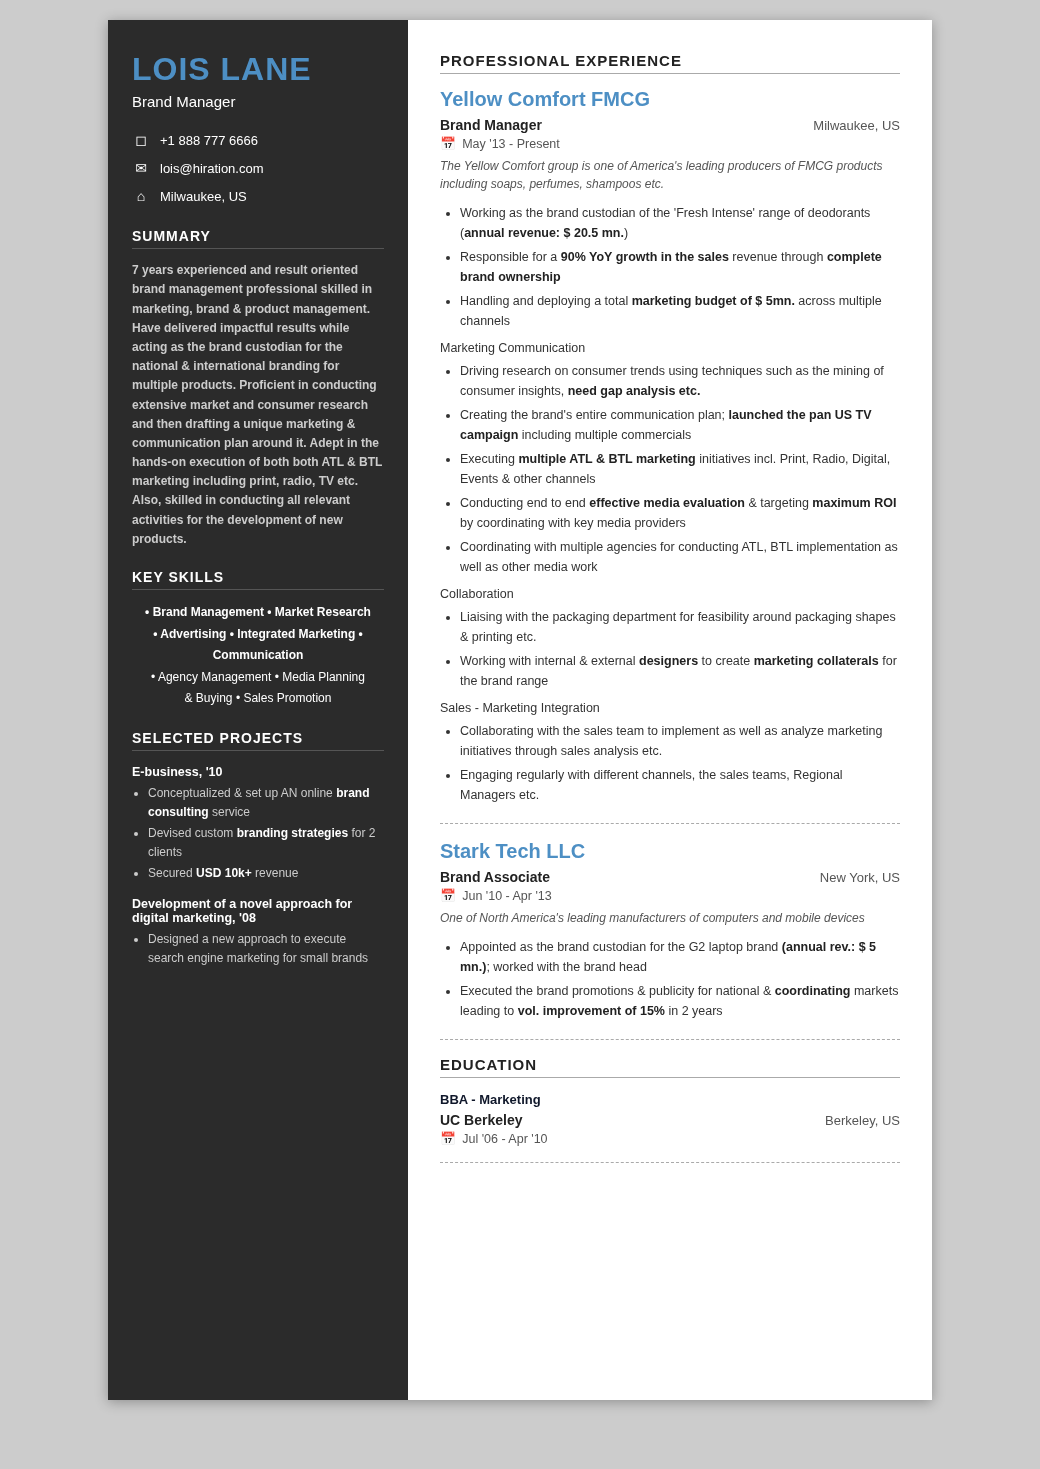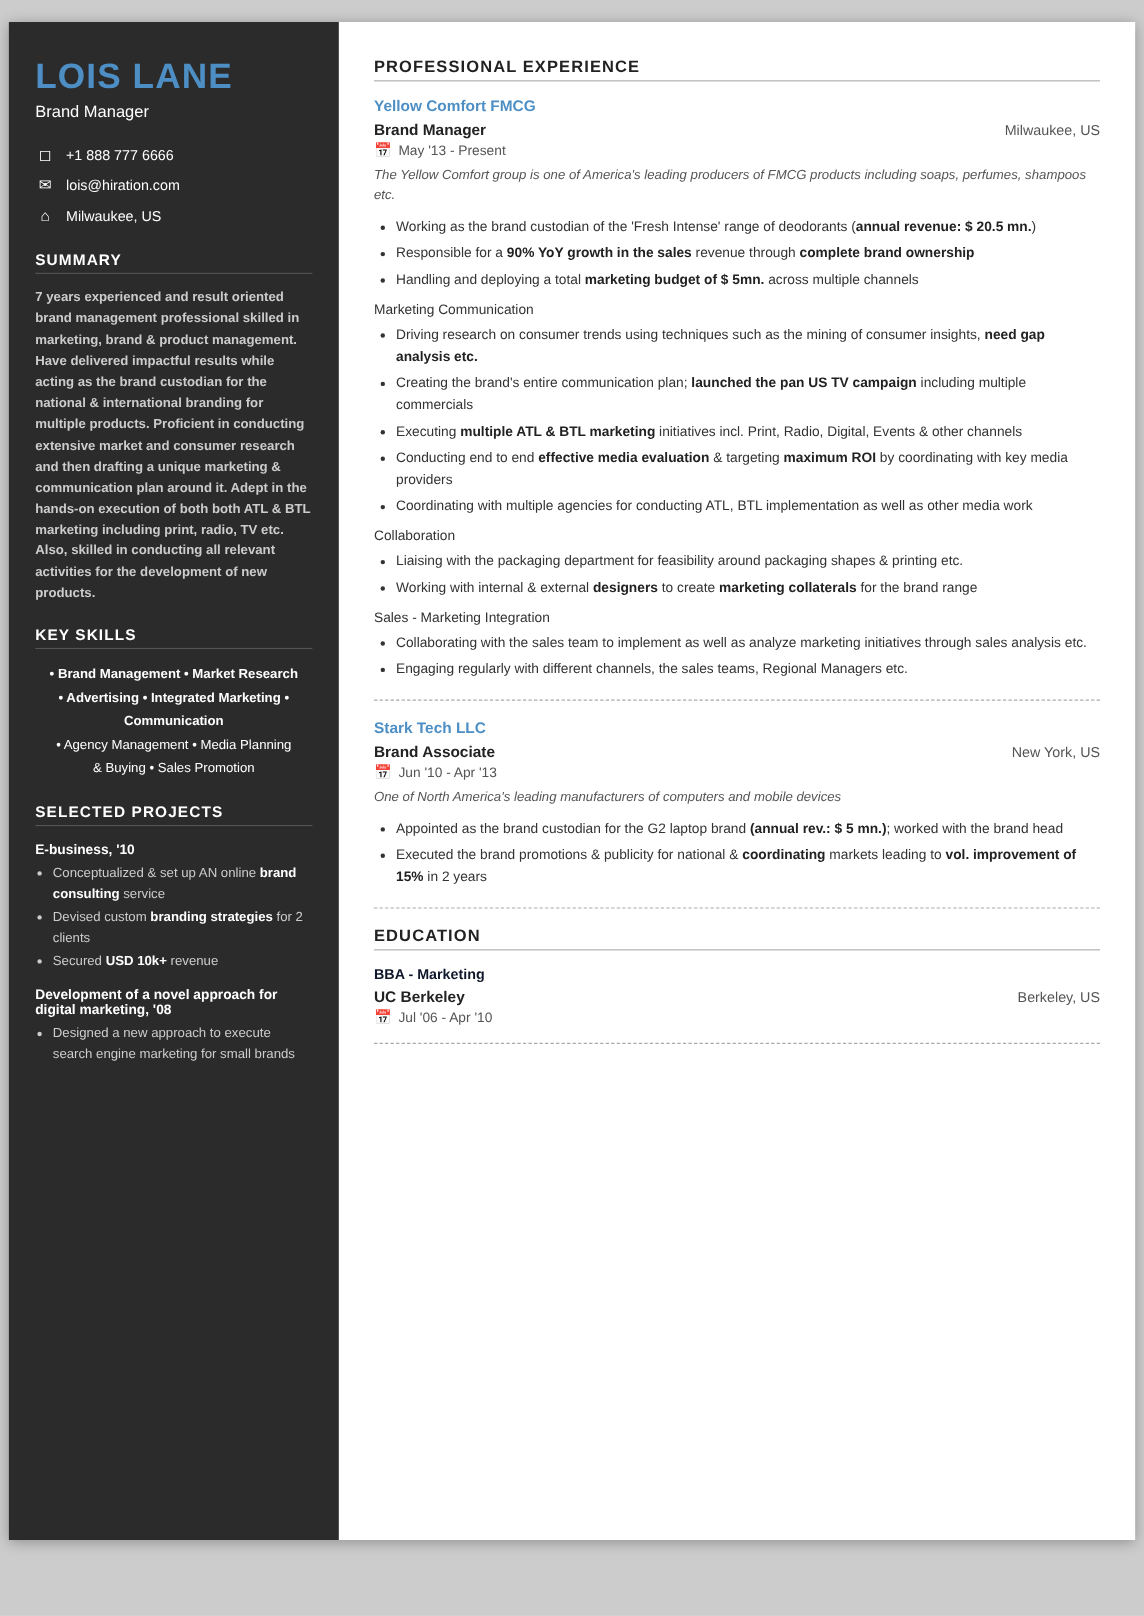--- a/index.html
+++ b/index.html
@@ -6,21 +6,21 @@
     body {
       font-family: Arial, sans-serif;
       font-size: 13px;
       background: #ccc;
       display: flex;
       justify-content: center;
       align-items: flex-start;
       min-height: 1469px;
     }
     .resume {
-      width: 1024px;
+      width: 824px;
       min-height: 1380px;
       display: flex;
       background: #fff;
       margin: 20px auto;
       box-shadow: 0 2px 12px rgba(0,0,0,0.3);
     }
     
     .sidebar {
       width: 300px;
       min-width: 300px;
@@ -119,21 +119,21 @@
       font-size: 15px;
       font-weight: 900;
       text-transform: uppercase;
       color: #222;
       letter-spacing: 1px;
       border-bottom: 1.5px solid #aaa;
       padding-bottom: 4px;
       margin-bottom: 14px;
     }
     .company-name {
-      font-size: 14px;
+      font-size: 20px;
       font-weight: 700;
       color: #4d8fc4;
       margin-bottom: 6px;
     }
     .job-header {
       display: flex;
       justify-content: space-between;
       align-items: baseline;
       margin-bottom: 3px;
     }

